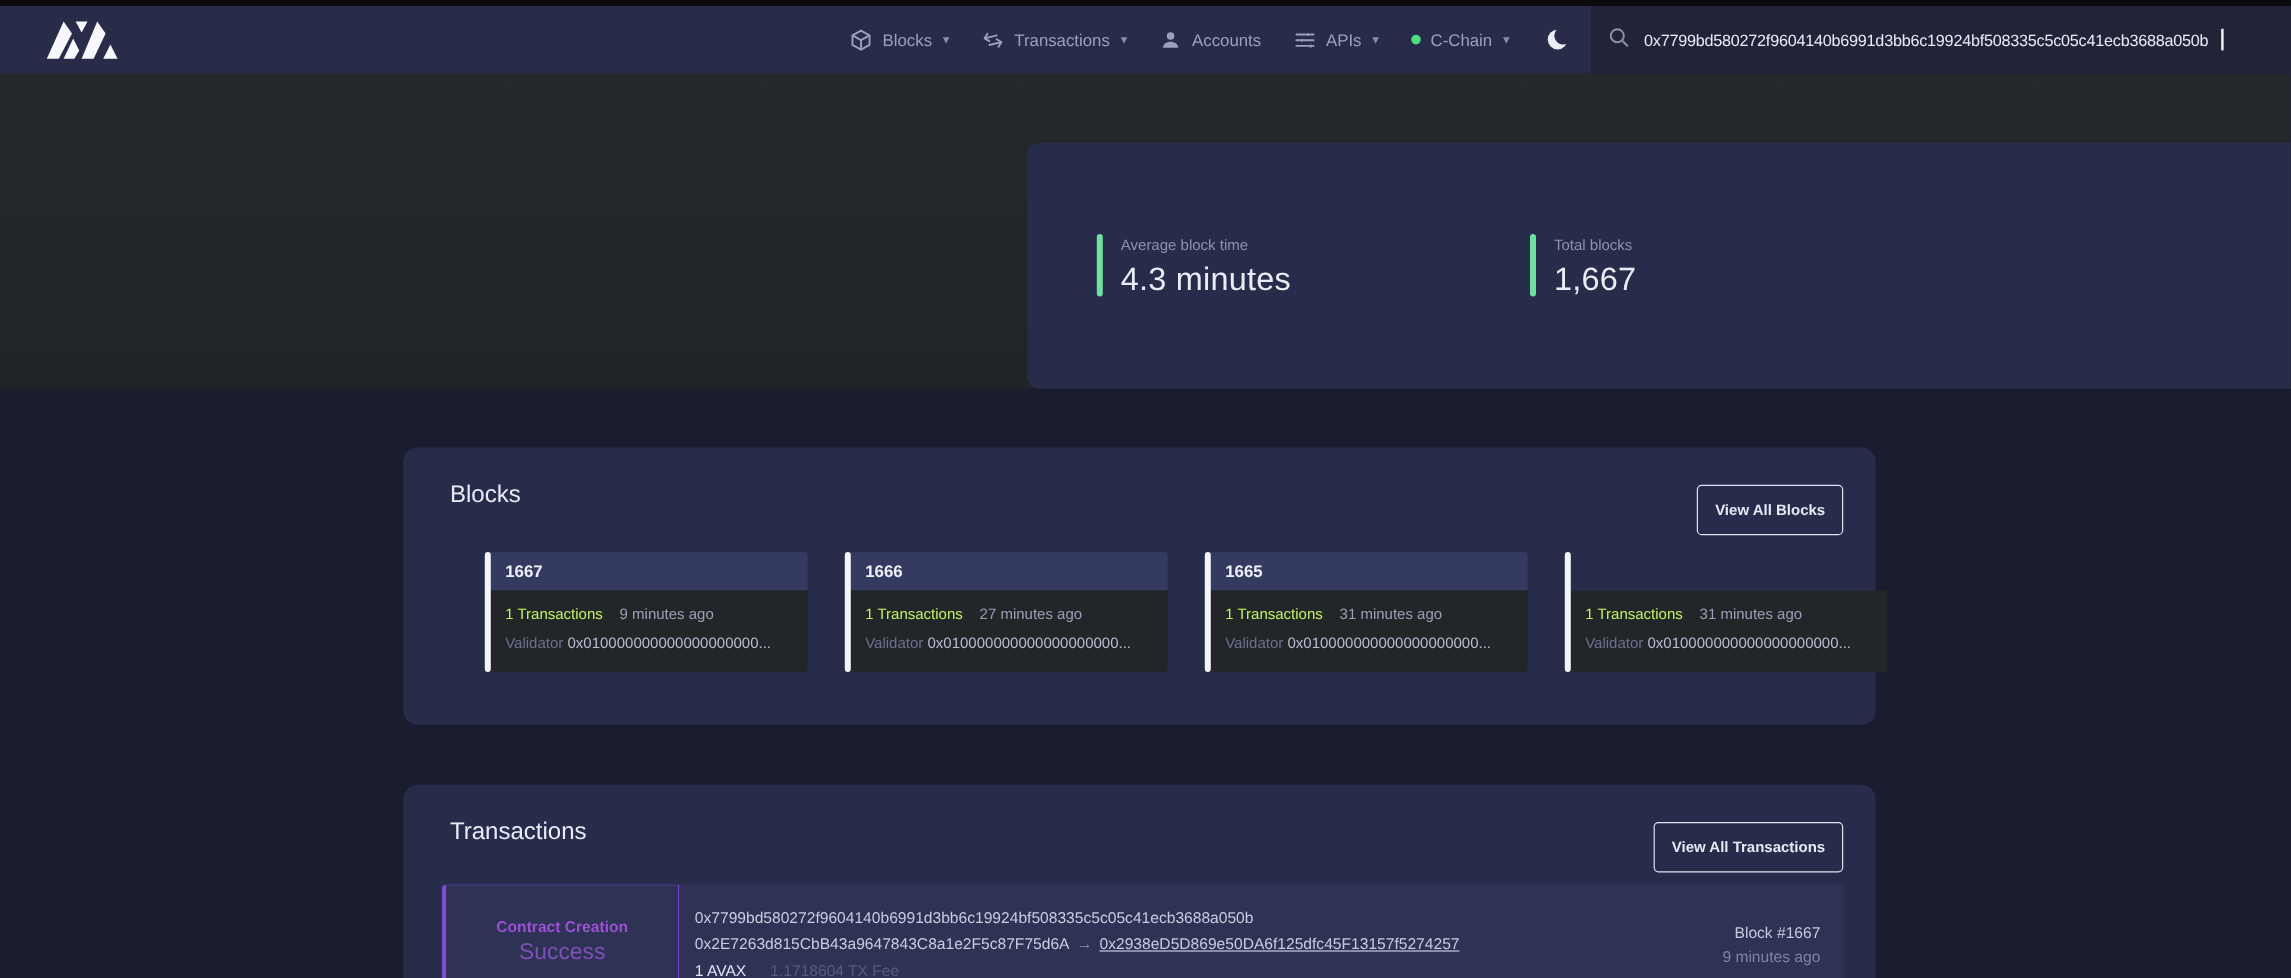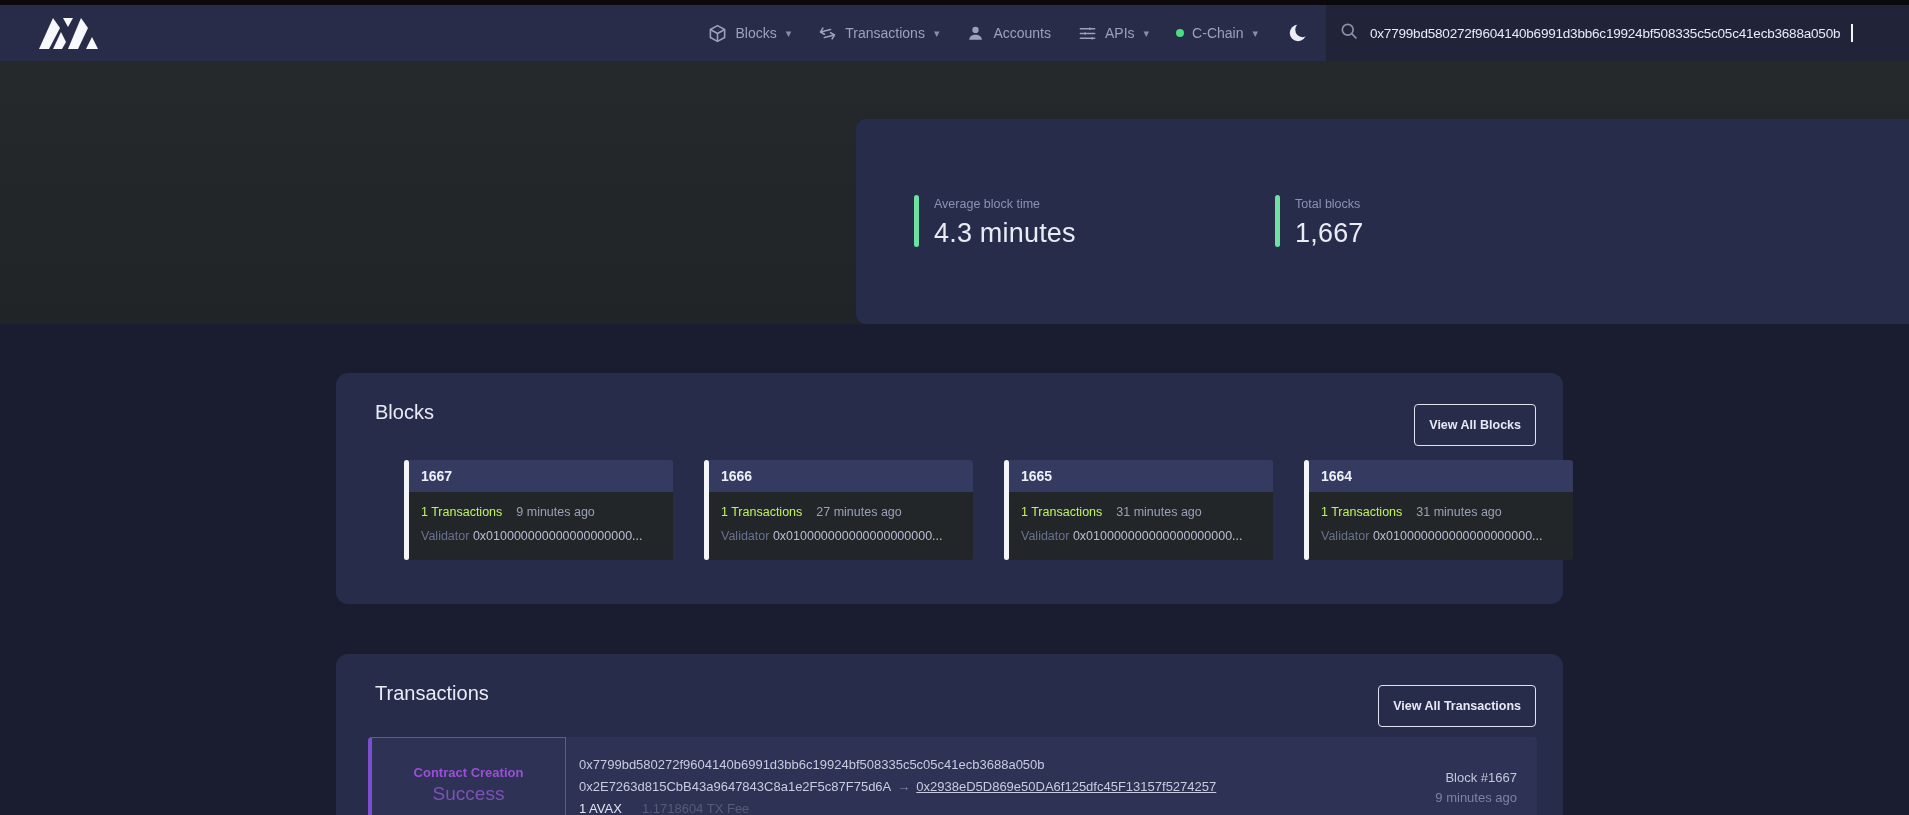--- a/index.html
+++ b/index.html
@@ -245,21 +245,20 @@
         </div>
         <div>
           <span class="card-vlabel">Validator</span>
           <span class="card-vval">0x010000000000000000000...</span>
         </div>
       </div>
     </div>
 
     <div class="block-card">
       <div class="card-bar"></div>
-      <div class="card-header">1664</div>
       <div class="card-body">
         <div class="card-line1">
           <span class="card-tx">1 Transactions</span><span class="card-age">31 minutes ago</span>
         </div>
         <div>
           <span class="card-vlabel">Validator</span>
           <span class="card-vval">0x010000000000000000000...</span>
         </div>
       </div>
     </div>

